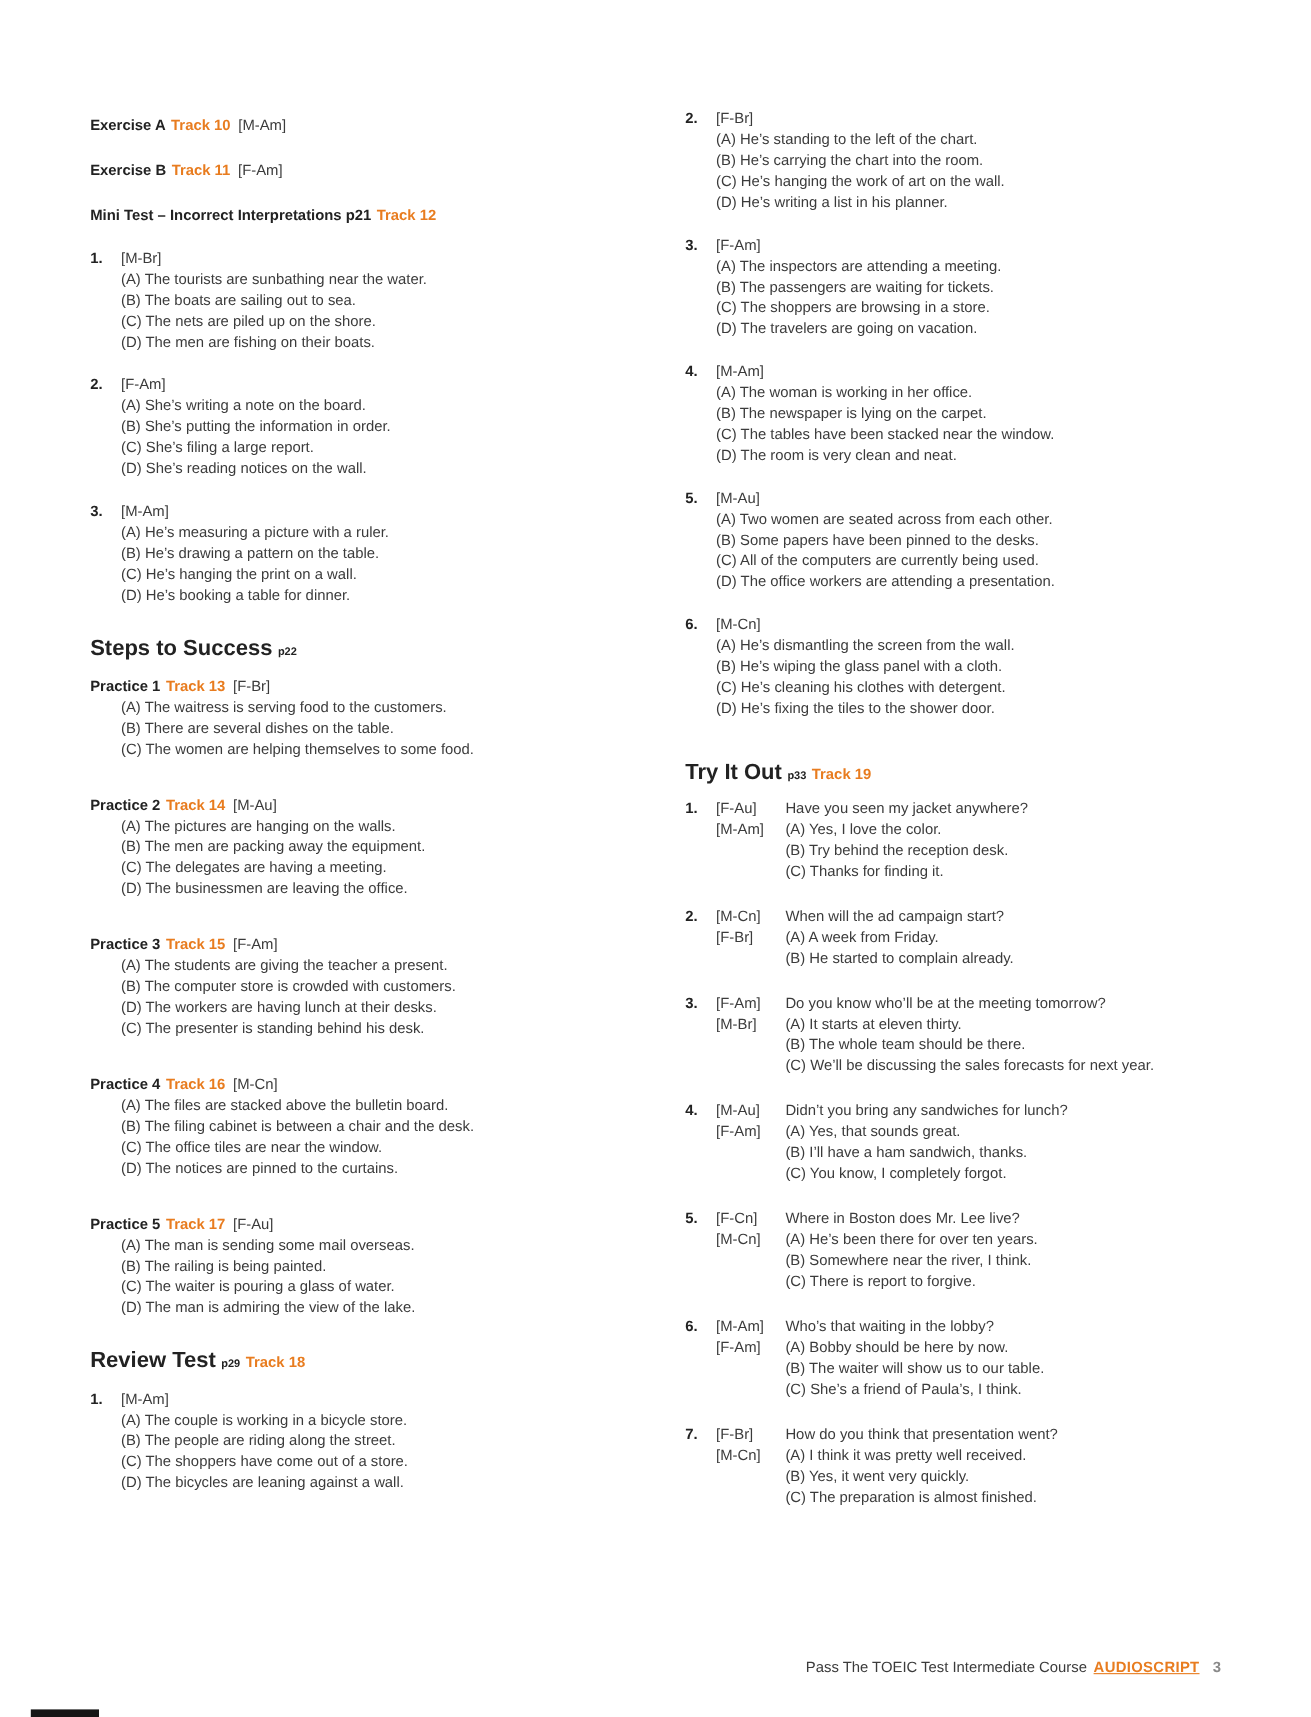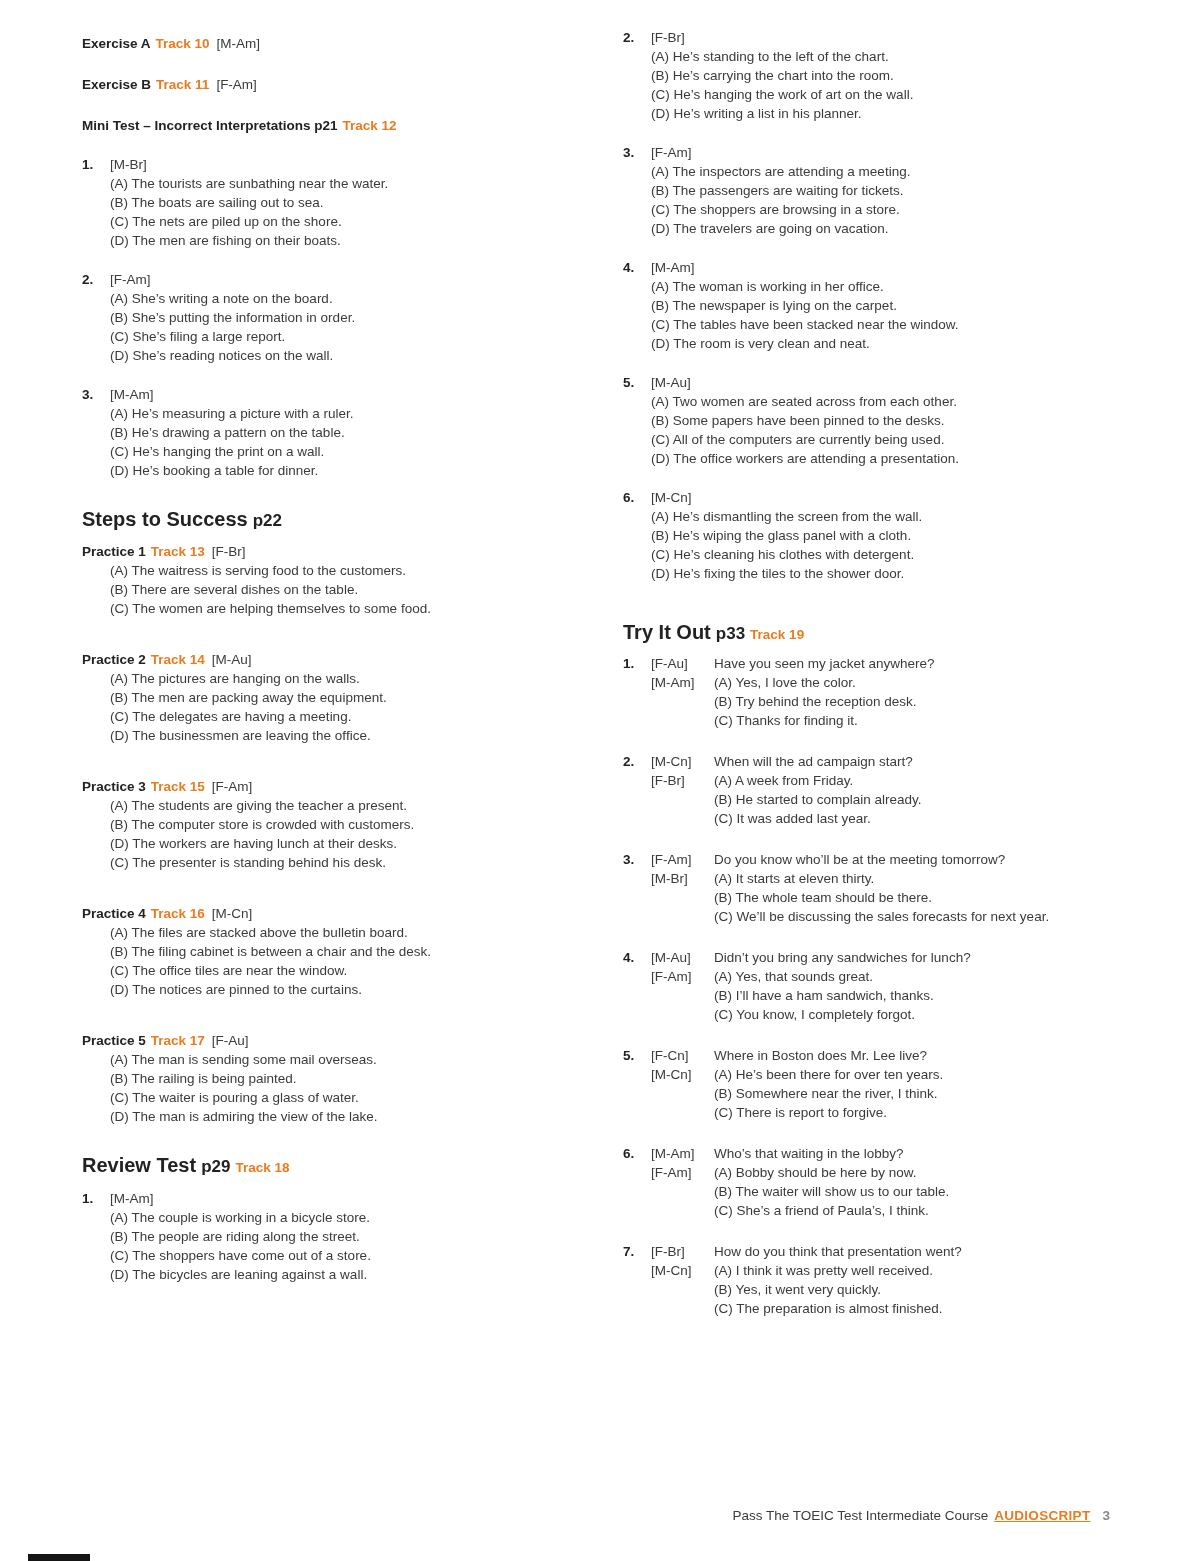--- a/index.html
+++ b/index.html
@@ -8,21 +8,21 @@
   .page {
     position:relative;
     width:1192px; height:1561px;
     background:#ffffff;
     font-family:"Liberation Sans", sans-serif;
     color:#3b3b3b;
     overflow:hidden;
   }
   .columns {
     display:flex; gap:54px;
-    padding:28px 82px 0 82px;
+    padding:98px 82px 0 82px;
   }
   .column { width:493px; font-size:13.5px; line-height:19px; }
 
   
   .h3 { font-size:13.5px; font-weight:bold; color:#222; }
   .sub { margin-top:22px; }
   .sub .b, .practice .b { font-weight:bold; color:#222; }
   .track { font-weight:bold; color:var(--accent); margin-left:5px; }
   .voice-tag { margin-left:7px; color:#3b3b3b; font-weight:normal; }
   .track:empty, .voice-tag:empty, .pg:empty { display:none; margin:0; }
@@ -30,21 +30,21 @@
   .para { margin-top:3px; }
 
   .question { margin-top:20px; }
   .q-row { display:flex; }
   .q-num { flex:0 0 28px; font-weight:bold; color:#222; }
   .q-voice { color:#3b3b3b; }
   .q-opts { margin-left:28px; }
   .q-opt { min-height:19px; }
 
   .sec-h { margin-top:26px; font-size:20px; line-height:26px; font-weight:bold; color:#222; }
-  .sec-h .pg { font-size:17px; font-weight:bold; margin-left:5px; }
+  .sec-h .pg { font-size:10px; font-weight:bold; margin-left:5px; }
   .sec-h .track { font-size:13.5px; }
   .sec-h + .practice, .sec-h + .question { margin-top:8px; }
   .sec-h + .qa { margin-top:6px; }
 
   .part-h { margin-top:36px; font-size:23px; line-height:30px; font-weight:bold; color:#222; }
   .part-h + .sec-h { margin-top:8px; }
 
   .practice { margin-top:32px; }
 
   .qa { margin-top:22px; }
@@ -290,25 +290,20 @@
     <div class="qa-row">
       <span class="qa-num"></span>
             <span class="qa-voice">[F-Br]</span>
             <span class="qa-text">(A) A week from Friday.</span>
     </div>
     <div class="qa-row">
       <span class="qa-num"></span>
             <span class="qa-voice"></span>
             <span class="qa-text">(B) He started to complain already.</span>
     </div>
-    <div class="qa-row">
-      <span class="qa-num"></span>
-            <span class="qa-voice"></span>
-            <span class="qa-text">(C) It was added last year.</span>
-    </div>
   </div>
         <div class="qa">
     <div class="qa-row">
       <span class="qa-num">3.</span>
             <span class="qa-voice">[F-Am]</span>
             <span class="qa-text">Do you know who’ll be at the meeting tomorrow?</span>
     </div>
     <div class="qa-row">
       <span class="qa-num"></span>
             <span class="qa-voice">[M-Br]</span>

